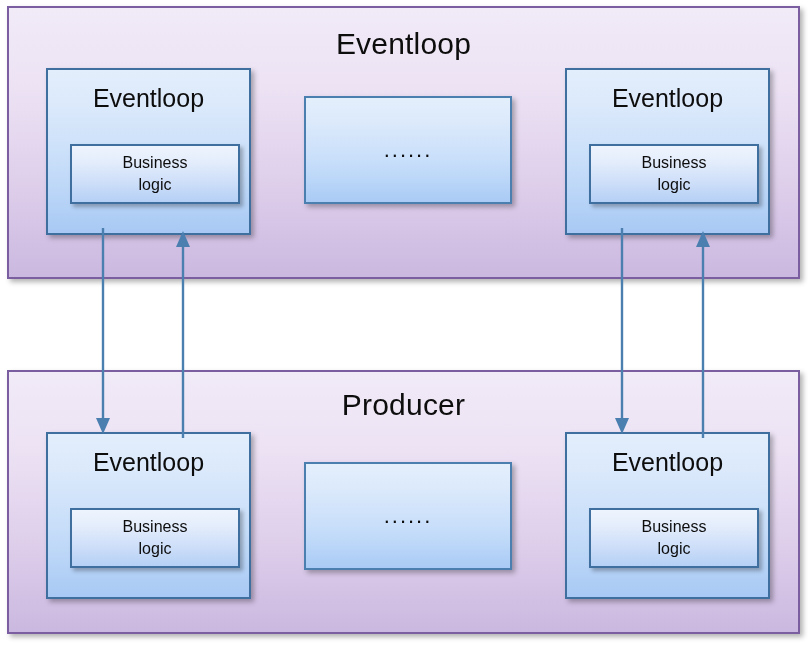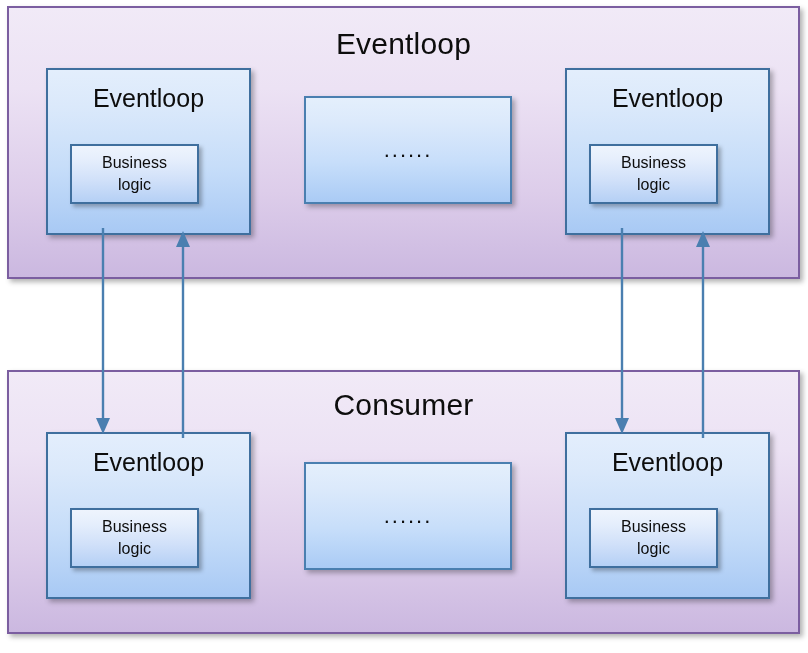--- a/index.html
+++ b/index.html
@@ -78,21 +78,21 @@
     color: #0d0d0d;
     user-select: none;
   }
 
   
   .bizlogic {
     position: absolute;
     box-sizing: border-box;
     left: 22px;
     top: 74px;
-    width: 129px;
+    width: 170px;
     height: 60px;
     border: 2px solid #3f6f9e;
     background: linear-gradient(to bottom, #eef4fd 0%, #e5eefc 25%, #d0e0f9 62%, #b5d0f5 100%);
     box-shadow: 3px 3px 4px rgba(0,0,0,0.28);
     display: flex;
     flex-direction: column;
     align-items: center;
     justify-content: center;
   }
   .bizlogic-line {
@@ -167,21 +167,21 @@
     <div class="eventloop" style="left:556px; top:60px;">
       <div class="eventloop-label">Eventloop</div>
       <div class="bizlogic">
         <div class="bizlogic-line">Business</div>
         <div class="bizlogic-line">logic</div>
       </div>
     </div>
   </div>
 
   <div class="panel" id="panel-consumer">
-    <div class="panel-title">Consumer</div>
+    <div class="panel-title">Producer</div>
 
     <div class="eventloop" style="left:37px; top:60px;">
       <div class="eventloop-label">Eventloop</div>
       <div class="bizlogic">
         <div class="bizlogic-line">Business</div>
         <div class="bizlogic-line">logic</div>
       </div>
     </div>
 
     <div class="ellipsis-box" style="left:295px; top:90px;">

